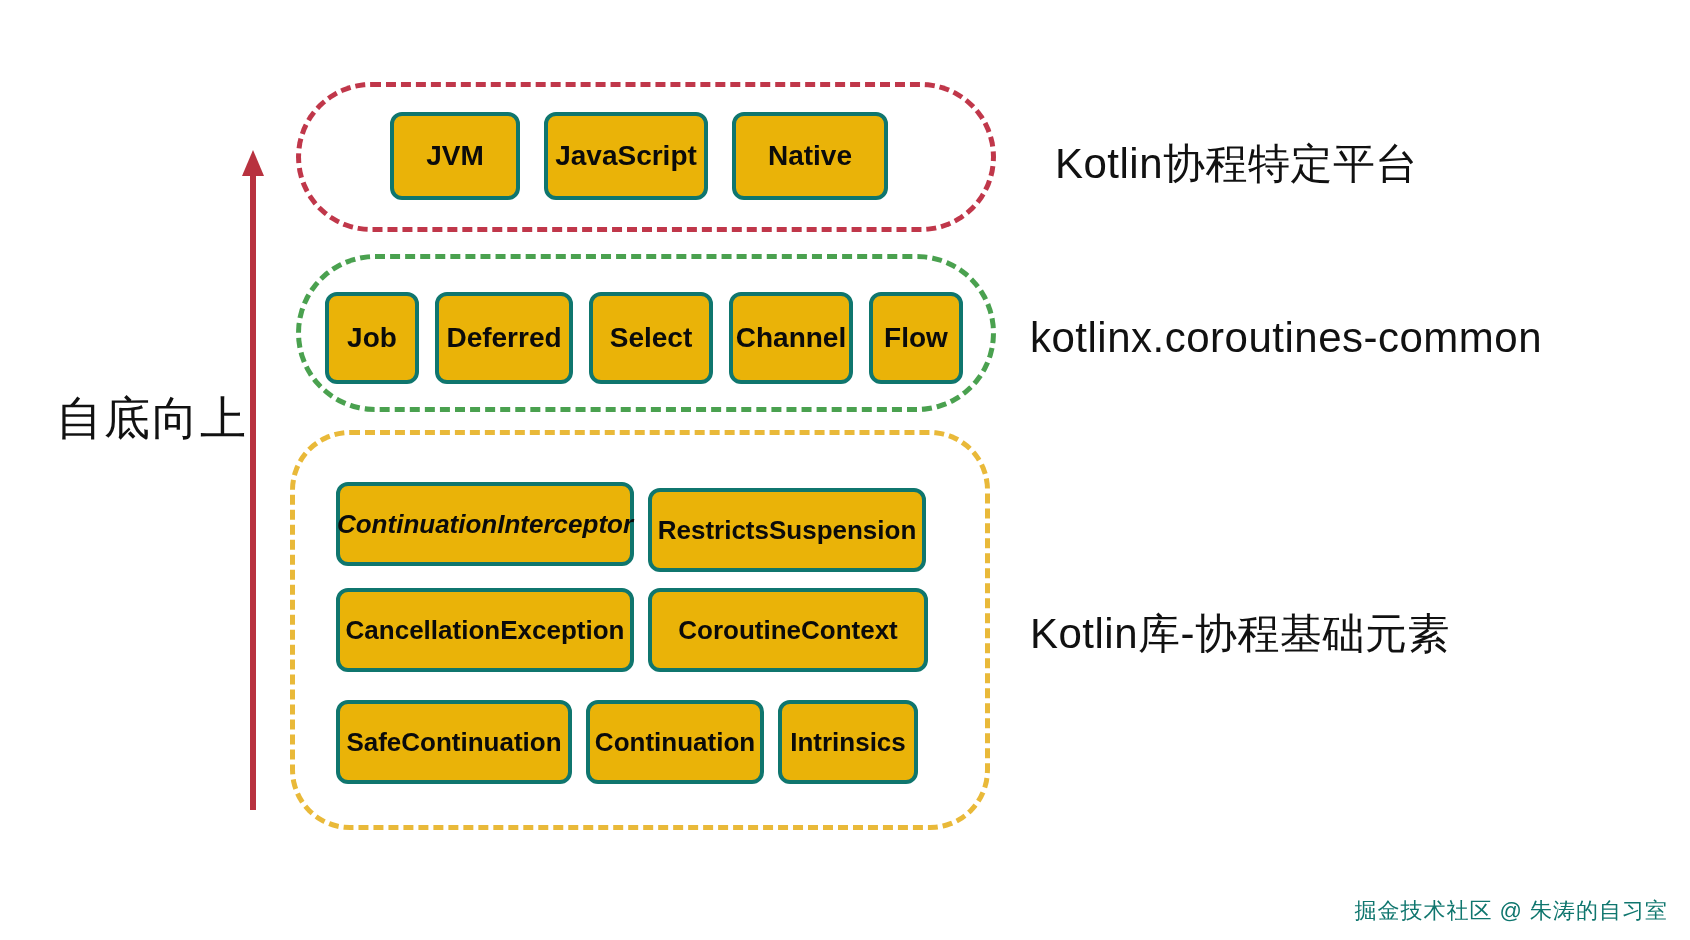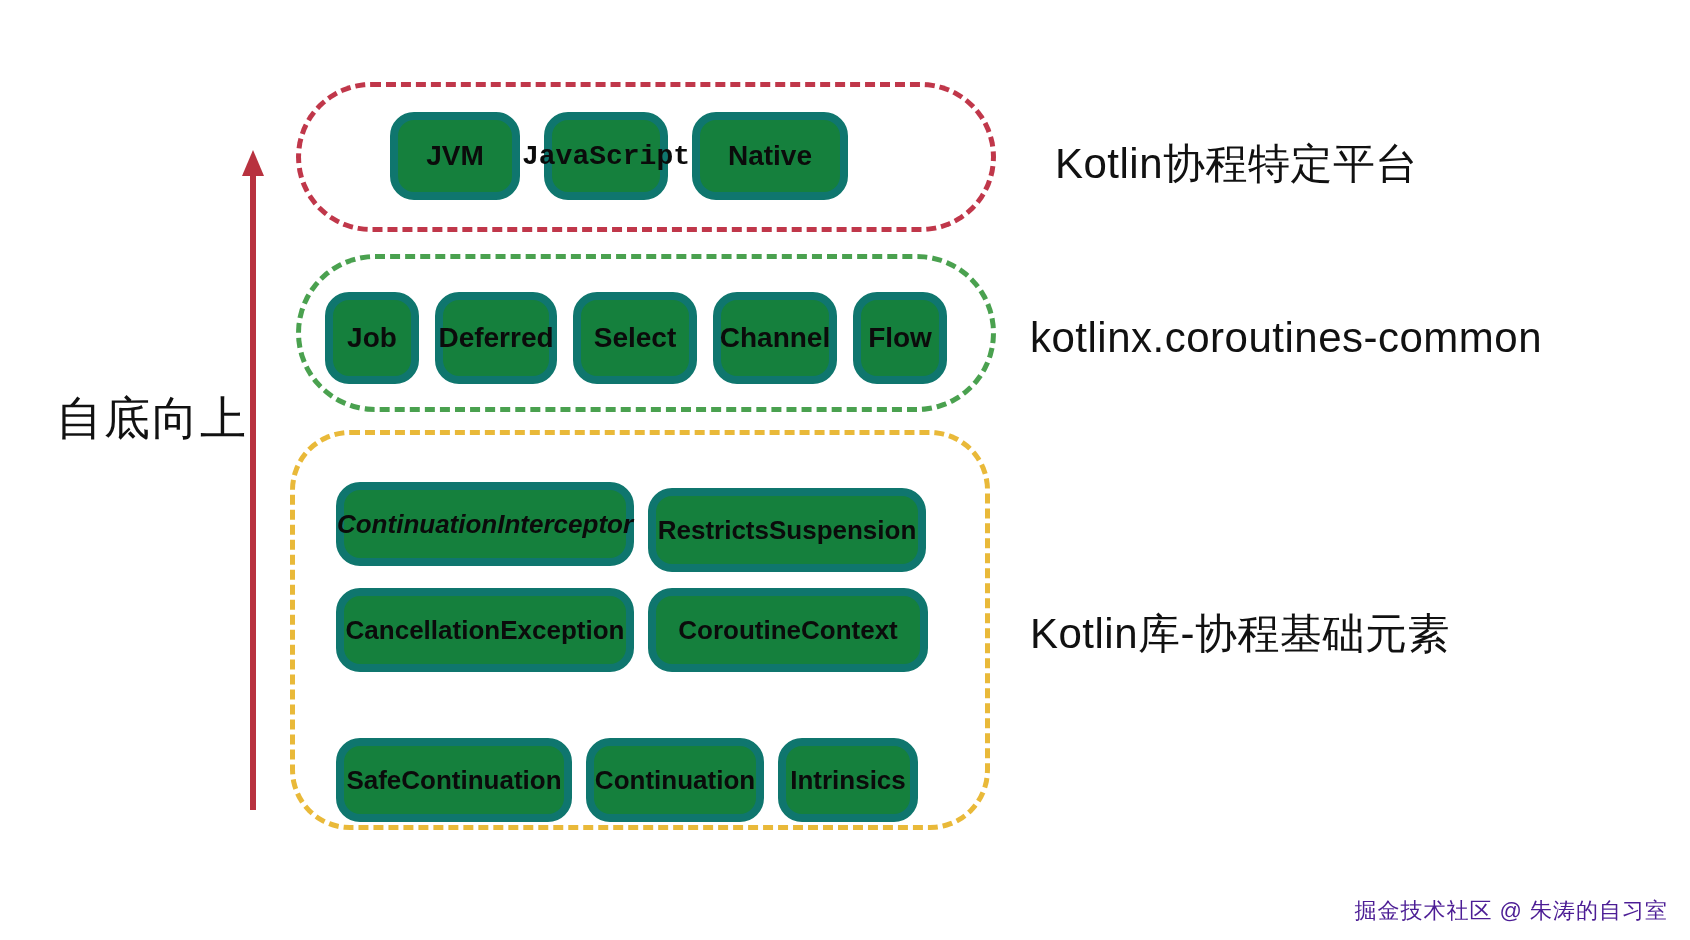--- a/index.html
+++ b/index.html
@@ -86,59 +86,59 @@
     top: 430px;
     width: 700px;
     height: 400px;
     border-radius: 60px;
     border-color: #e9b939;
   }
 
   
   .node {
     box-sizing: border-box;
-    border: 8px solid #0f766e;
-    border-radius: 24px;
-    background: #15803d;
+    border: 4px solid #0f766e;
+    border-radius: 12px;
+    background: #eab308;
     display: flex;
     align-items: center;
     justify-content: center;
     font-weight: 700;
     color: #0b0b0b;
     white-space: nowrap;
   }
 
   
   #platform-row {
     left: 390px;
     top: 112px;
     gap: 24px;
   }
   #platform-row .node {
     height: 88px;
     font-size: 28px;
     padding: 0 10px;
   }
   #platform-row .node.n0 { width: 130px; }
-  #platform-row .node.n1 { width: 124px; font-family: Liberation Mono, monospace; }
+  #platform-row .node.n1 { width: 164px; }
   #platform-row .node.n2 { width: 156px; }
 
   
   #common-row {
     left: 325px;
     top: 292px;
     gap: 16px;
   }
   #common-row .node {
     height: 92px;
     font-size: 28px;
     padding: 0 10px;
   }
   #common-row .node.n0 { width: 94px; }
-  #common-row .node.n1 { width: 122px; }
+  #common-row .node.n1 { width: 138px; }
   #common-row .node.n2 { width: 124px; }
   #common-row .node.n3 { width: 124px; }
   #common-row .node.n4 { width: 94px; }
 
   
   .base-row {
     display: flex;
     align-items: center;
     position: absolute;
     gap: 14px;
@@ -149,21 +149,21 @@
     padding: 0 14px;
   }
   #base-row-0 { left: 336px; top: 476px; }
   #base-row-0 .node.n0 { width: 298px; font-style: italic; }
   #base-row-0 .node.n1 { width: 278px; margin-top: 12px; }
 
   #base-row-1 { left: 336px; top: 588px; }
   #base-row-1 .node.n0 { width: 298px; }
   #base-row-1 .node.n1 { width: 280px; }
 
-  #base-row-2 { left: 336px; top: 700px; margin-top: 38px; }
+  #base-row-2 { left: 336px; top: 700px; }
   #base-row-2 .node.n0 { width: 236px; }
   #base-row-2 .node.n1 { width: 178px; }
   #base-row-2 .node.n2 { width: 140px; }
 
   
   .side-label {
     position: absolute;
     font-size: 42px;
     color: #111111;
     white-space: nowrap;
@@ -172,21 +172,21 @@
   #side-label-platform { left: 1030px; top: 136px; margin-left: 25px; }
   #side-label-common   { left: 1030px; top: 314px; }
   #side-label-base     { left: 1030px; top: 606px; }
 
   
   #watermark {
     position: absolute;
     right: 22px;
     bottom: 14px;
     font-size: 22px;
-    color: #4c1d95;
+    color: #0f766e;
     white-space: nowrap;
     letter-spacing: 1px;
   }
 </style>
 </head>
 <body>
 
 <div id="direction-arrow">
   <div class="head"></div>
   <div class="shaft"></div>

